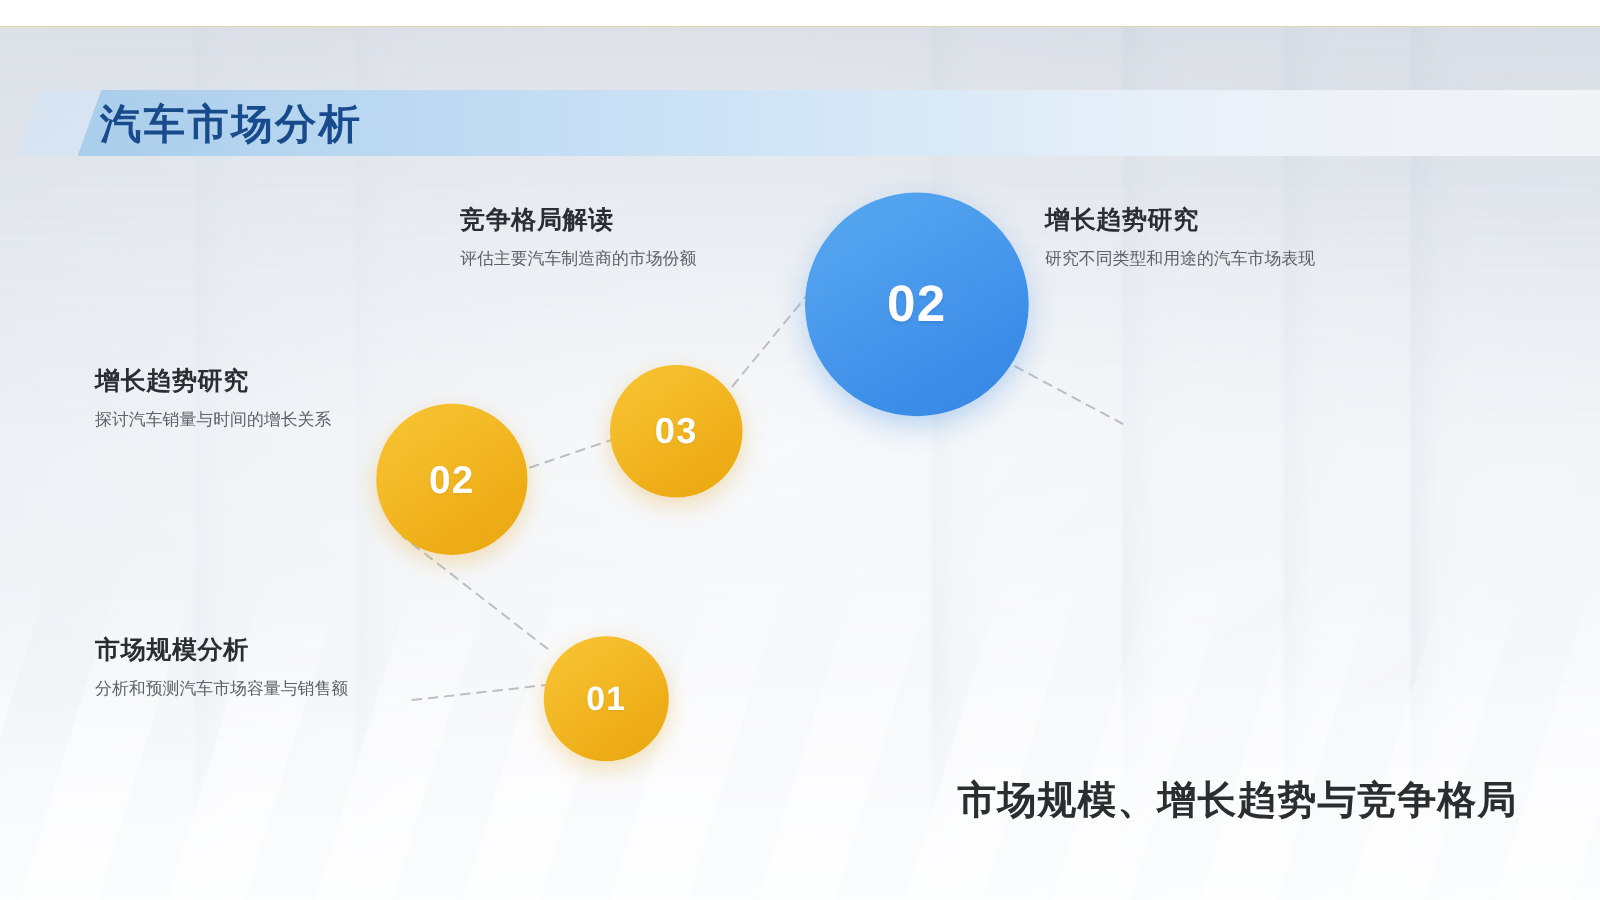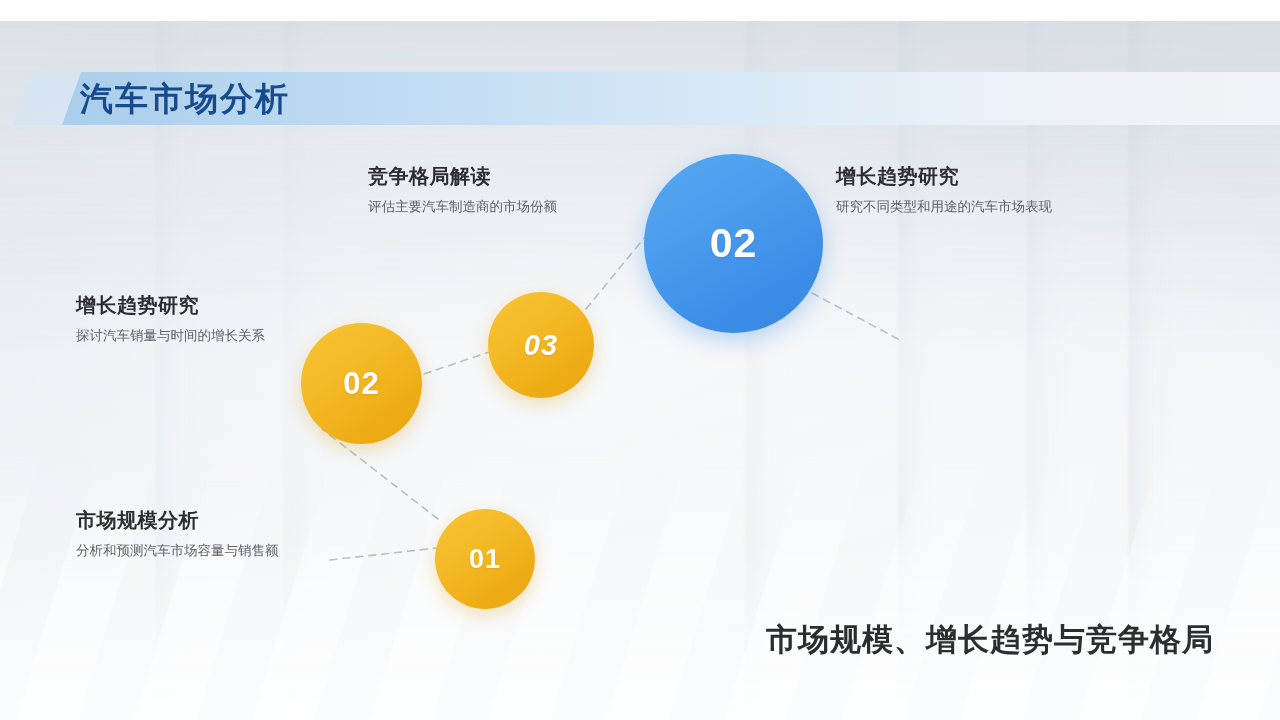--- a/index.html
+++ b/index.html
@@ -126,21 +126,21 @@
     text-shadow: 0 1px 2px rgba(150,100,0,0.18);
   }
   .node.blue {
     background: linear-gradient(150deg, #57a8ef 0%, #4c9ded 35%, #3d8ee8 72%, #3686e4 100%);
     box-shadow: 0 8px 22px rgba(60,140,225,0.32);
     text-shadow: 0 1px 2px rgba(20,70,140,0.18);
   }
 
   #n01 { left: 435px; top: 488px; width: 100px; height: 100px; font-size: 27px; }
   #n02 { left: 301px; top: 302px; width: 121px; height: 121px; font-size: 31px; }
-  #n03 { left: 488px; top: 271px; width: 106px; height: 106px; font-size: 29px; font-style: italic; }
+  #n03 { left: 488px; top: 271px; width: 106px; height: 106px; font-size: 29px; }
   #n04 { left: 644px; top: 133px; width: 179px; height: 179px; font-size: 41px; }
   #n05 { left: 818px; top: 313px; width: 146px; height: 146px; font-size: 35px; }
 
   
   .blk { position: absolute; }
   .blk .h {
     font-size: 20px;
     font-weight: 700;
     color: #2b2d31;
     letter-spacing: 0.5px;

